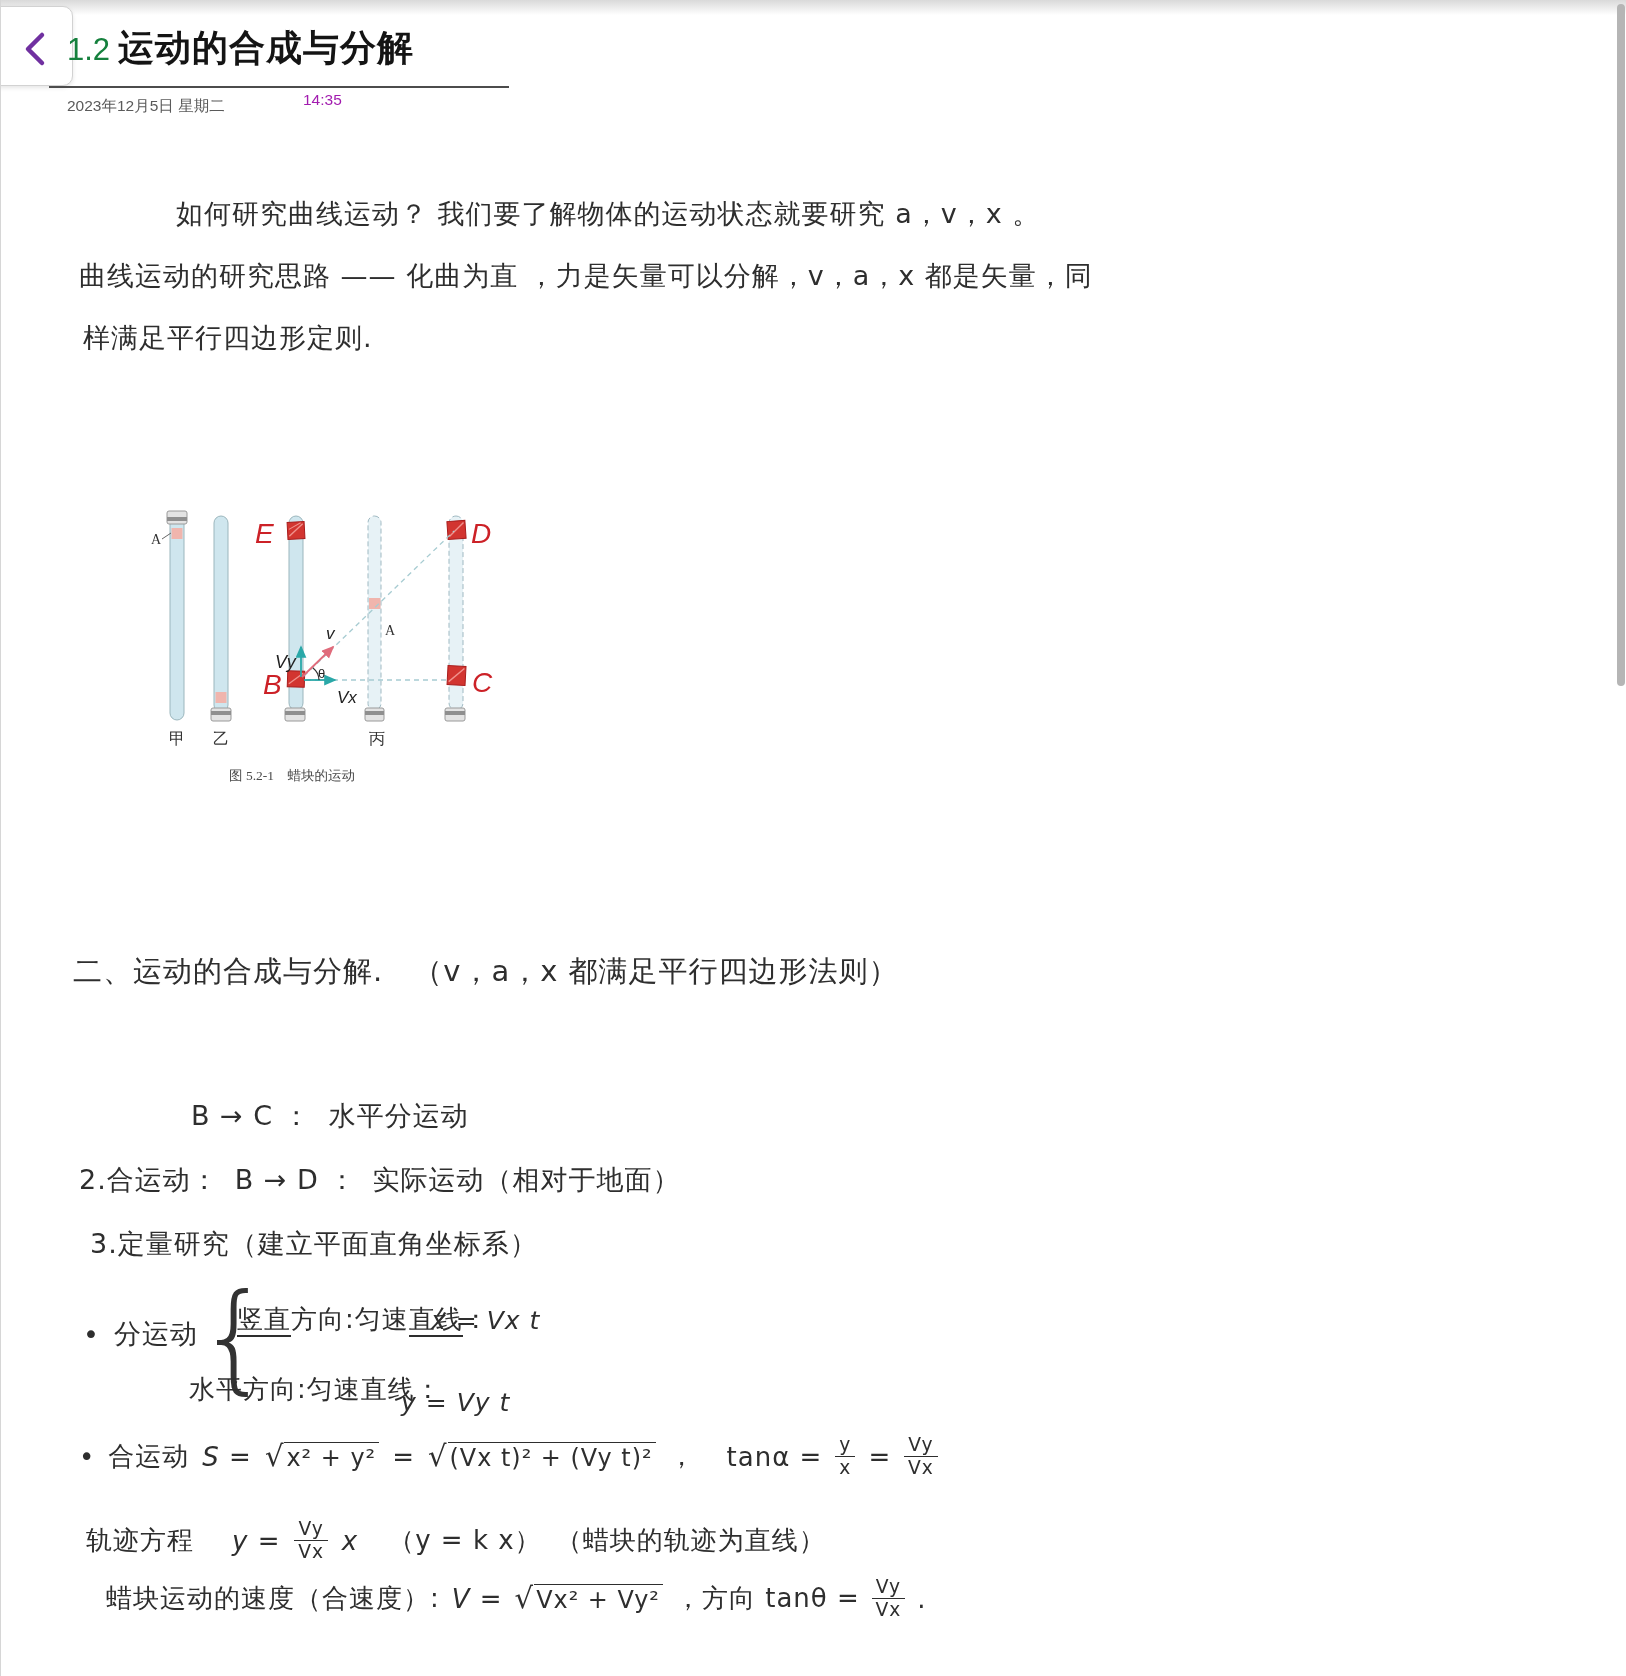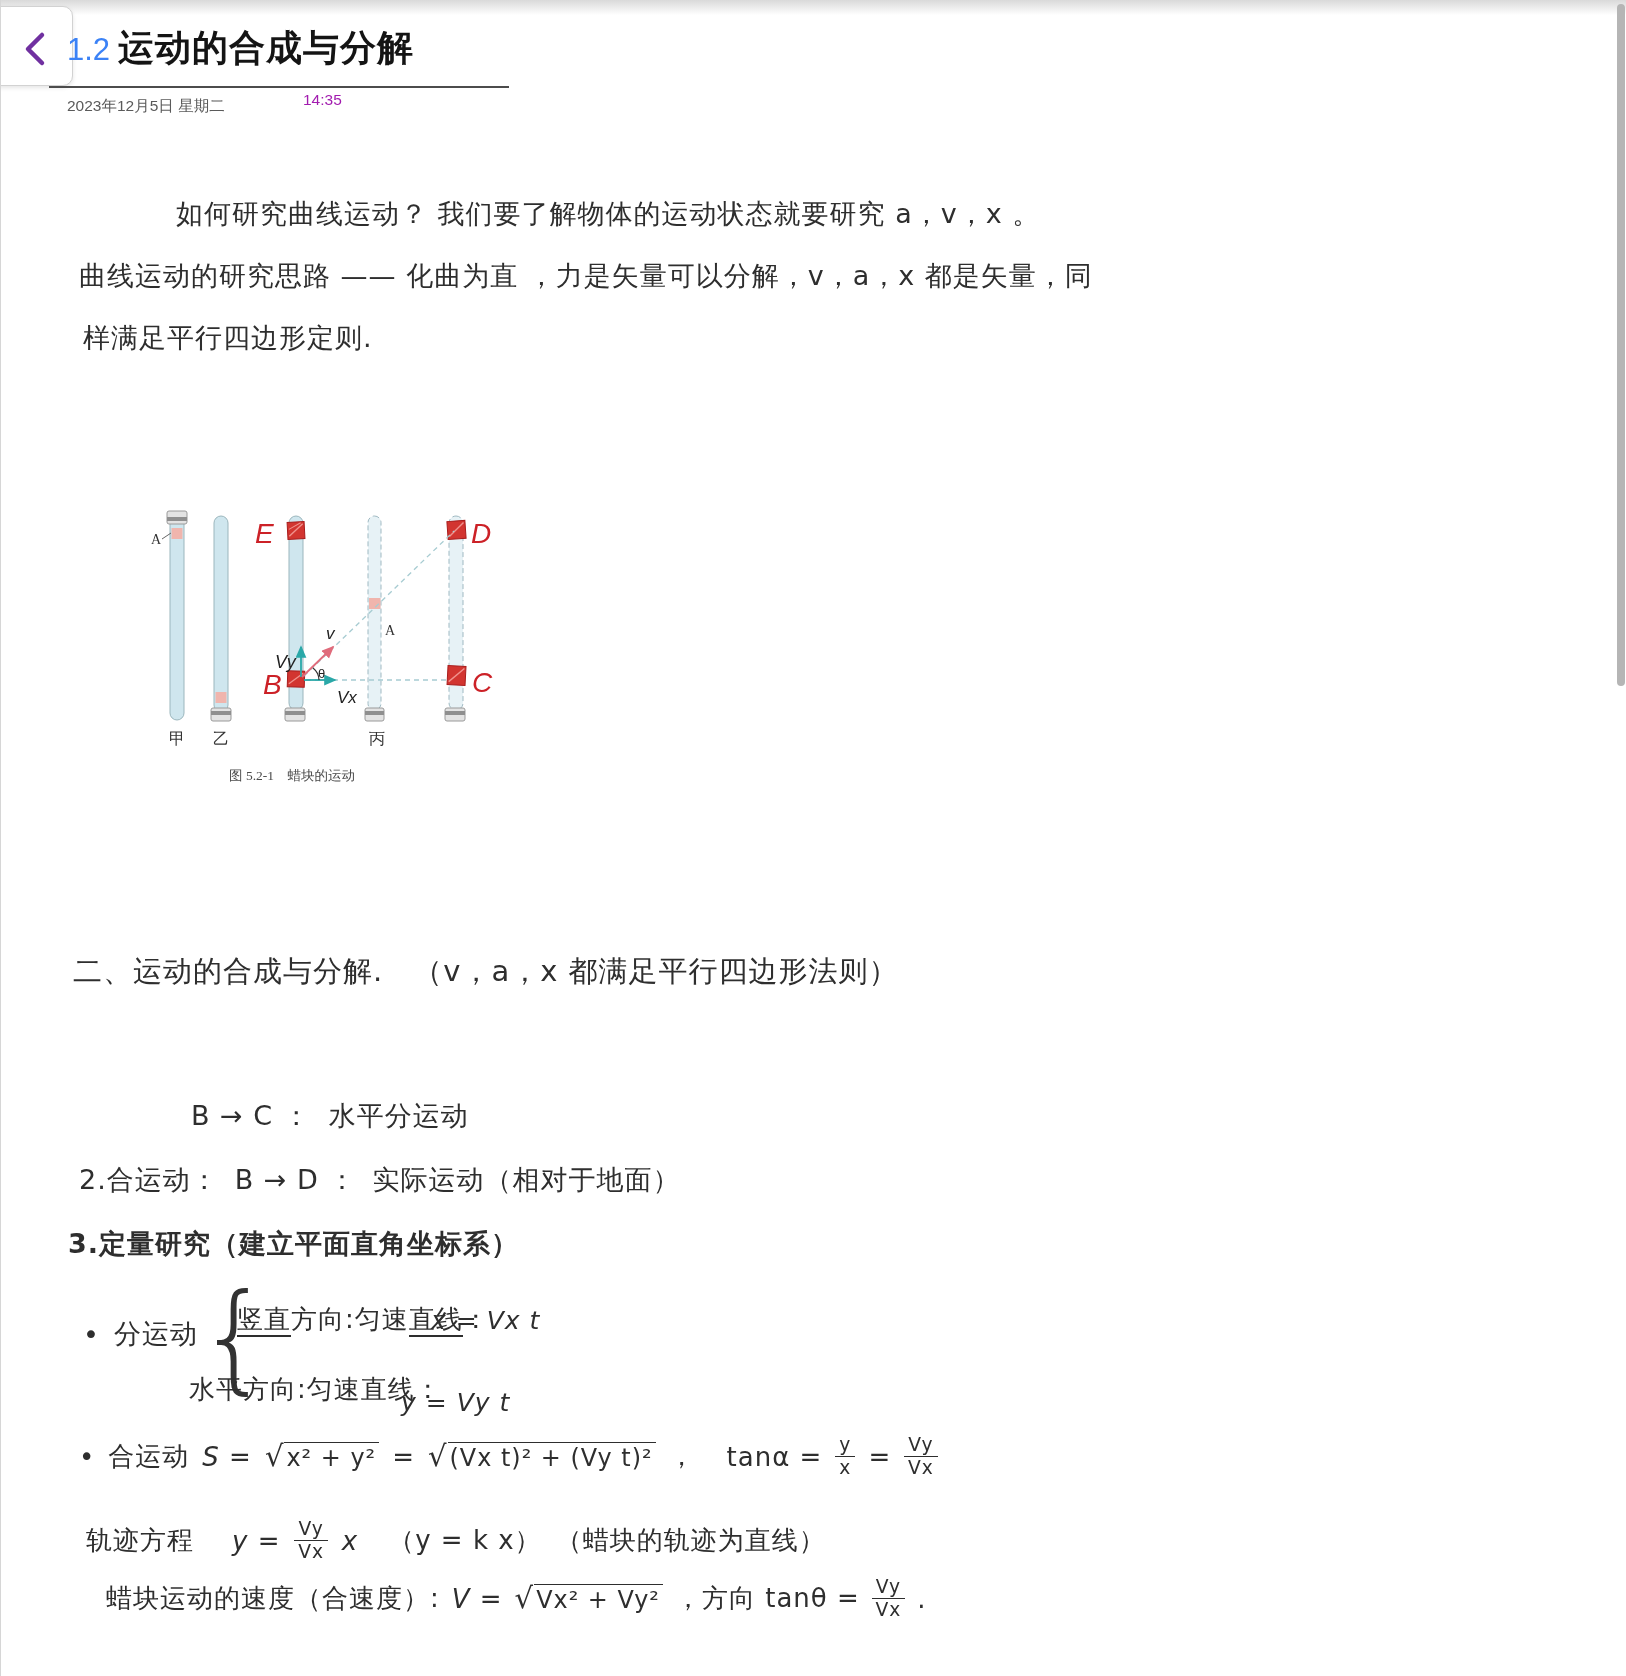--- a/index.html
+++ b/index.html
@@ -10,21 +10,21 @@
   
   .vscroll{position:absolute;right:2px;top:4px;width:8px;height:682px;background:#b5b5b5;
            border-radius:4px;}
   
   .back-card{position:absolute;left:-10px;top:6px;width:82px;height:80px;background:#fff;
              border:1px solid #d2d2d2;border-radius:10px;box-shadow:0 2px 4px rgba(0,0,0,.10);
              cursor:pointer;padding:0;}
   .back-card svg{position:absolute;left:30px;top:24px;}
   
   .page-title{position:absolute;left:66px;top:24px;color:#141414;white-space:nowrap;}
-  .title-num{font-size:31px;color:#3b82f6;font-weight:400;margin-right:8px;}
+  .title-num{font-size:31px;color:#15803d;font-weight:400;margin-right:8px;}
   .title-cn{font-size:36px;font-weight:600;letter-spacing:1px;}
   .title-rule{position:absolute;left:48px;top:86px;width:460px;height:2px;background:#4c4c4c;}
   .meta-date{position:absolute;left:66px;top:96px;font-size:15.5px;color:#5a5a5a;}
   .meta-time{position:absolute;left:302px;top:91px;font-size:15.5px;color:#a21caf;}
   
   .hw{position:absolute;color:#2e2e2e;font-size:27px;letter-spacing:1px;white-space:nowrap;
       font-family:"DejaVu Sans","Liberation Sans",sans-serif;}
   .hw.head{font-size:29px;}
   .row{display:flex;align-items:center;}
   .u{border-bottom:2px solid #2e2e2e;padding-bottom:1px;}
@@ -160,21 +160,21 @@
     <span>B → C ：</span>
     <span>水平分运动</span>
   </div>
 
   <div class="hw row" style="left:78px;top:1162px;gap:16px;">
     <span>2.合运动：</span>
     <span>B → D ：</span>
     <span>实际运动（相对于地面）</span>
   </div>
 
-  <div class="hw" style="left:67px;top:1226px;font-weight:bold;">3.定量研究（建立平面直角坐标系）</div>
+  <div class="hw" style="left:89px;top:1226px;">3.定量研究（建立平面直角坐标系）</div>
 
   <div class="hw row" style="left:82px;top:1316px;gap:14px;">
     <span>•</span>
     <span>分运动</span>
   </div>
   <div class="brace" style="left:196px;top:1278px;">{</div>
   <div class="hw" style="left:236px;top:1302px;font-size:26px;">
     <span class="u">竖直</span><span>方向:匀速</span><span class="u">直线</span><span>：</span>
   </div>
   <div class="hw" style="left:430px;top:1306px;font-size:25px;font-style:italic;">x = Vx t</div>

